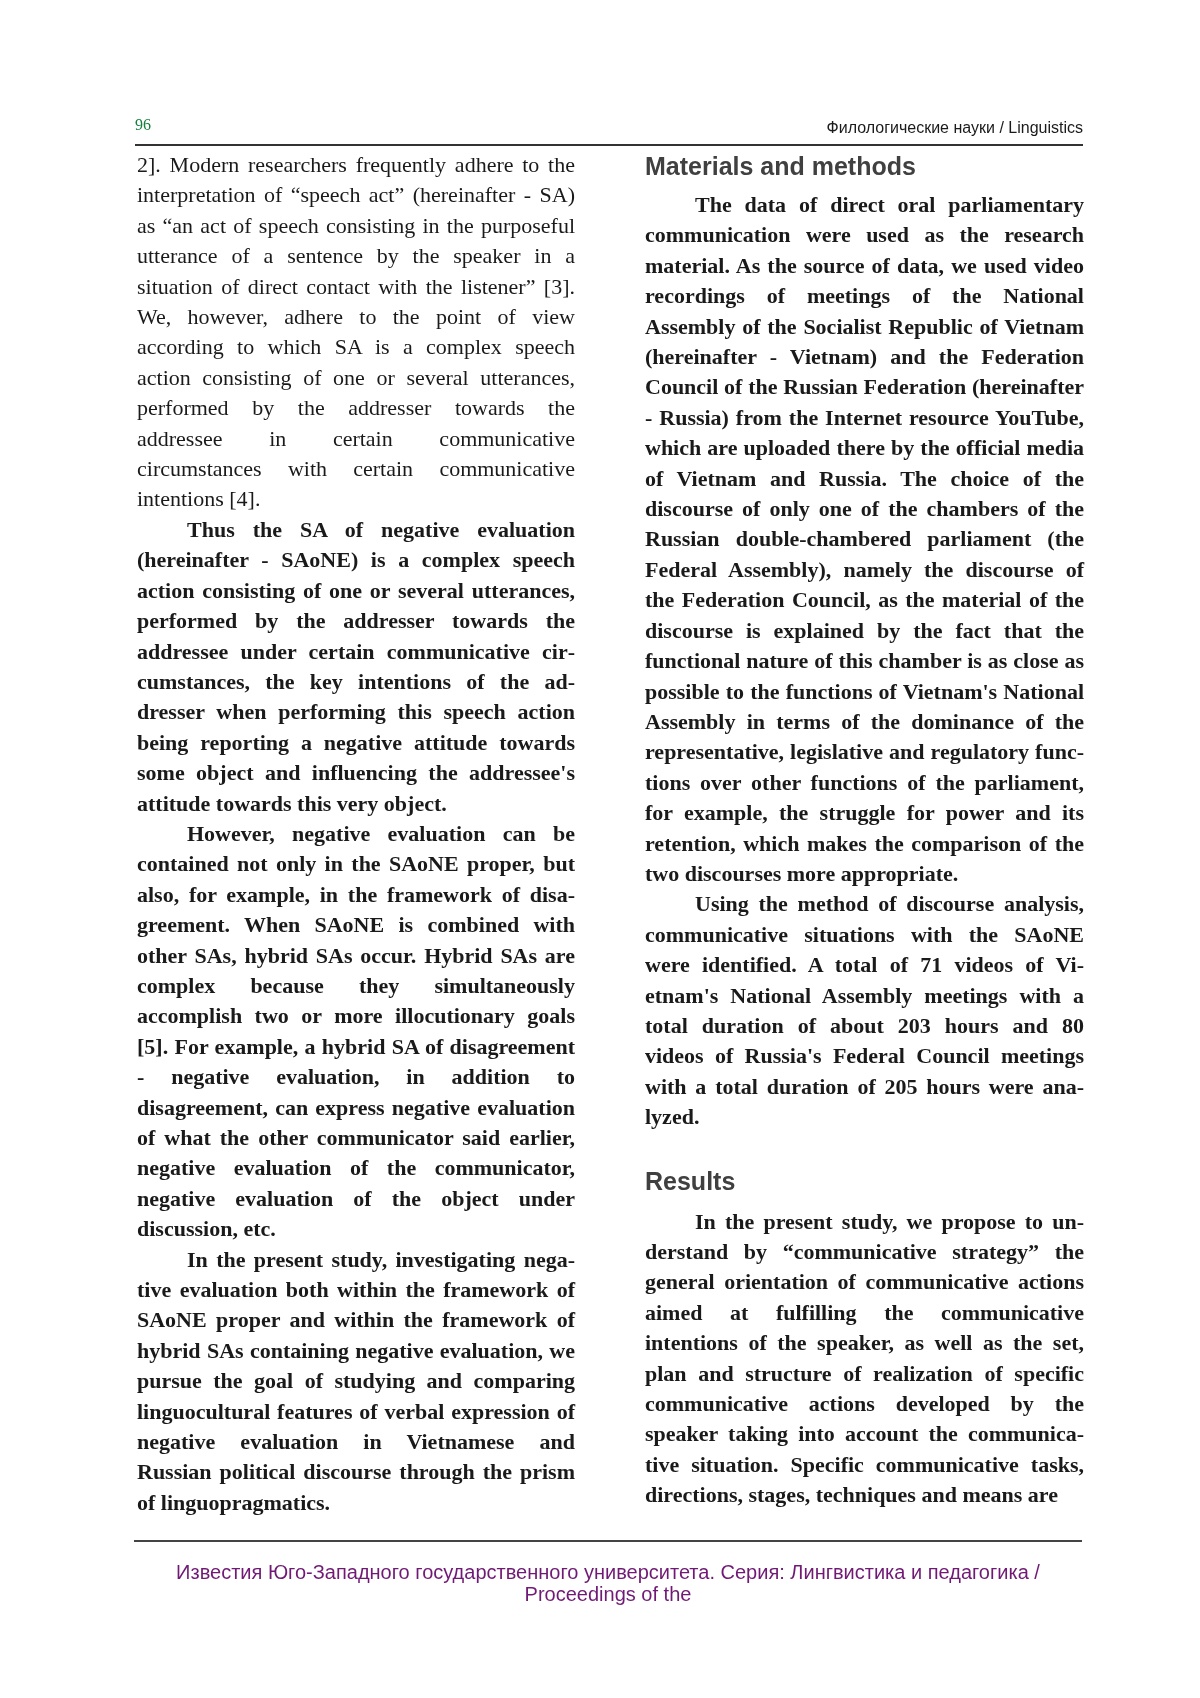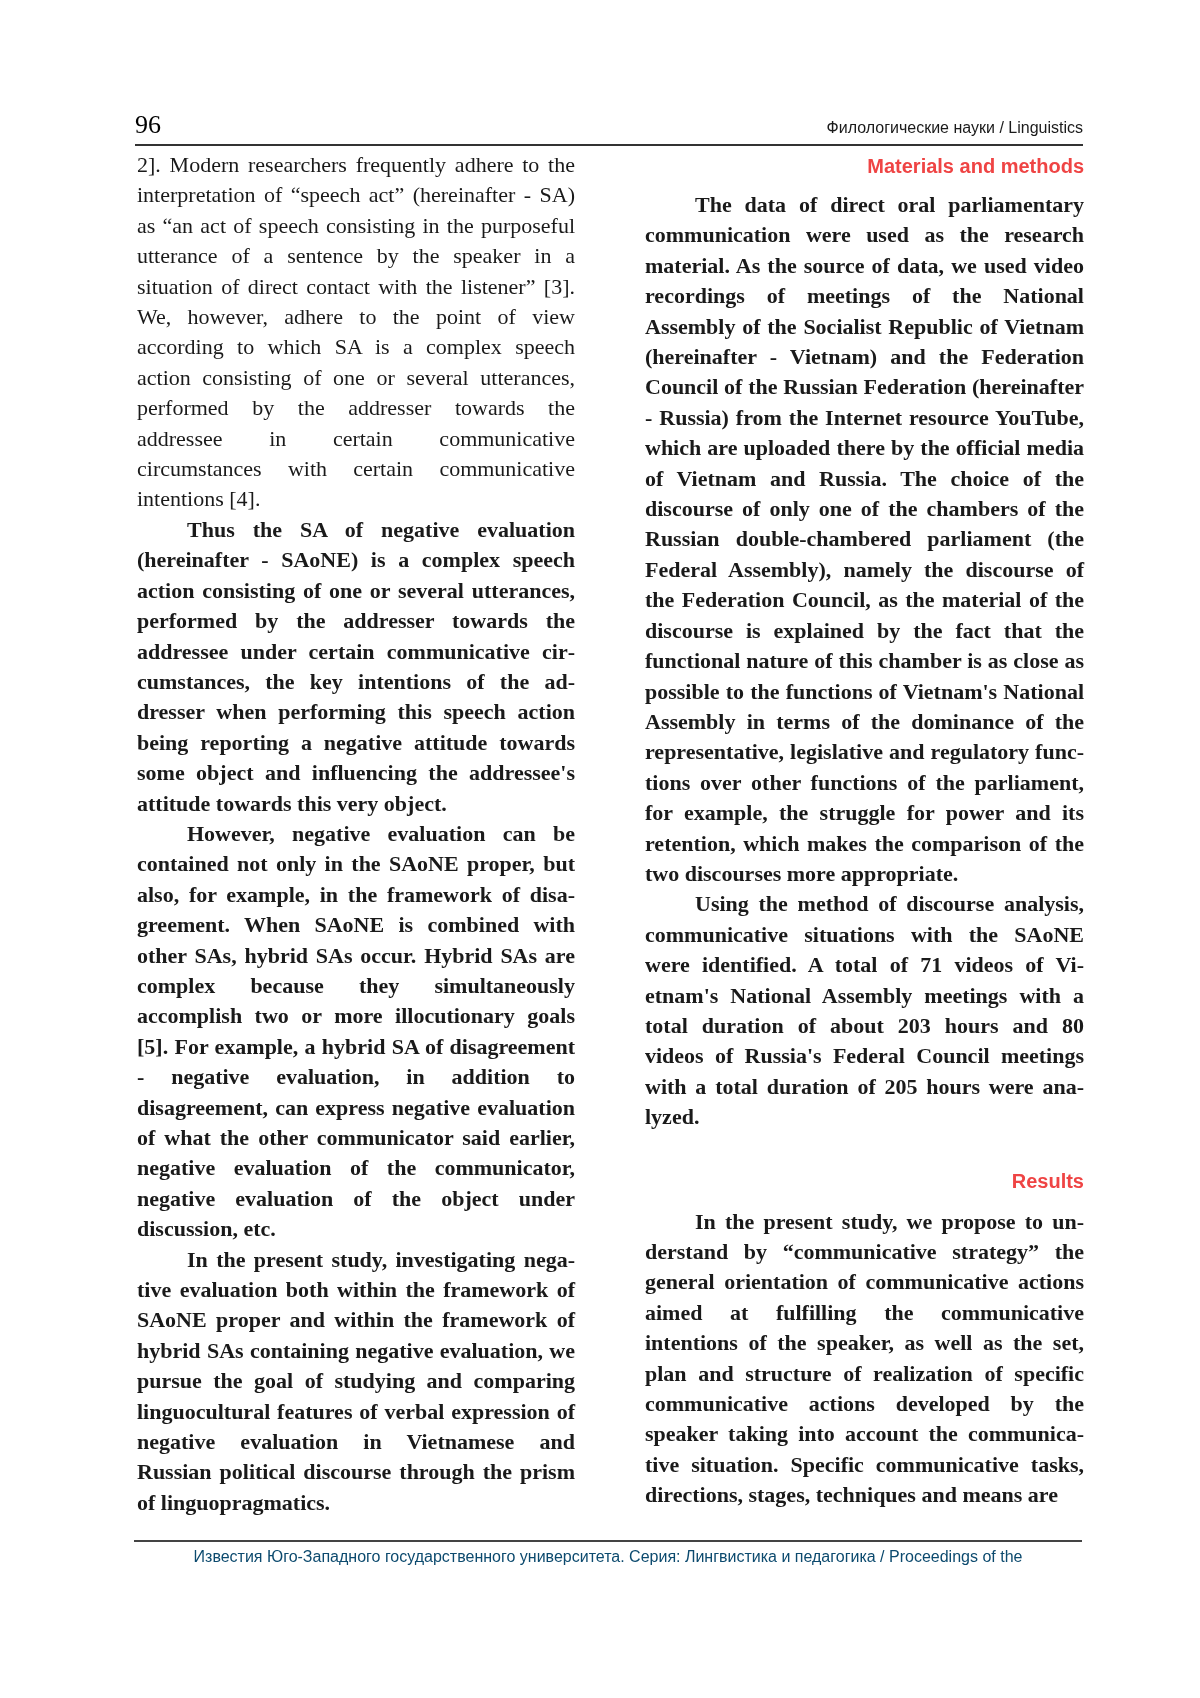--- a/index.html
+++ b/index.html
@@ -20,23 +20,23 @@
       top: 112px;
       width: 948px;
       height: 32px;
       border-bottom: 2px solid #333333;
     }
     .page-number {
       position: absolute;
       left: 0;
       top: 0;
       font-family: "Liberation Serif", serif;
-      font-size: 26px;
+      font-size: 16px;
       line-height: 26px;
-      color: #000000;
+      color: #15803d;
     }
     .running-title {
       position: absolute;
       left: 0;
       right: 0;
       top: 5px;
       text-align: right;
       font-family: "Liberation Sans", sans-serif;
       font-size: 16px;
       line-height: 22px;
@@ -64,42 +64,42 @@
       margin: 0;
       text-indent: 0;
     }
     .para.indent {
       text-indent: 50px;
       font-weight: bold;
     }
     .section-heading {
       font-family: "Liberation Sans", sans-serif;
       font-weight: bold;
-      font-size: 20px;
+      font-size: 25px;
       line-height: 28px;
       margin: 2px 0 10px 0;
-      text-align: right;
-      color: #ef4444;
+      text-align: left;
+      color: #404040;
     }
     .section-heading.spaced {
       margin-top: 34px;
       margin-bottom: 12px;
     }
     .page-footer {
       position: absolute;
       left: 134px;
       top: 1540px;
       width: 948px;
       border-top: 2px solid #444444;
-      padding-top: 4px;
+      padding-top: 19px;
       text-align: center;
       font-family: "Liberation Sans", sans-serif;
-      font-size: 16px;
+      font-size: 20px;
       line-height: 22px;
-      color: #0c4a6e;
+      color: #701a75;
     }
     .footer-line {
       display: block;
     }
   </style>
 </head>
 <body>
 
 <header class="page-header">
   <span class="page-number">96</span>

